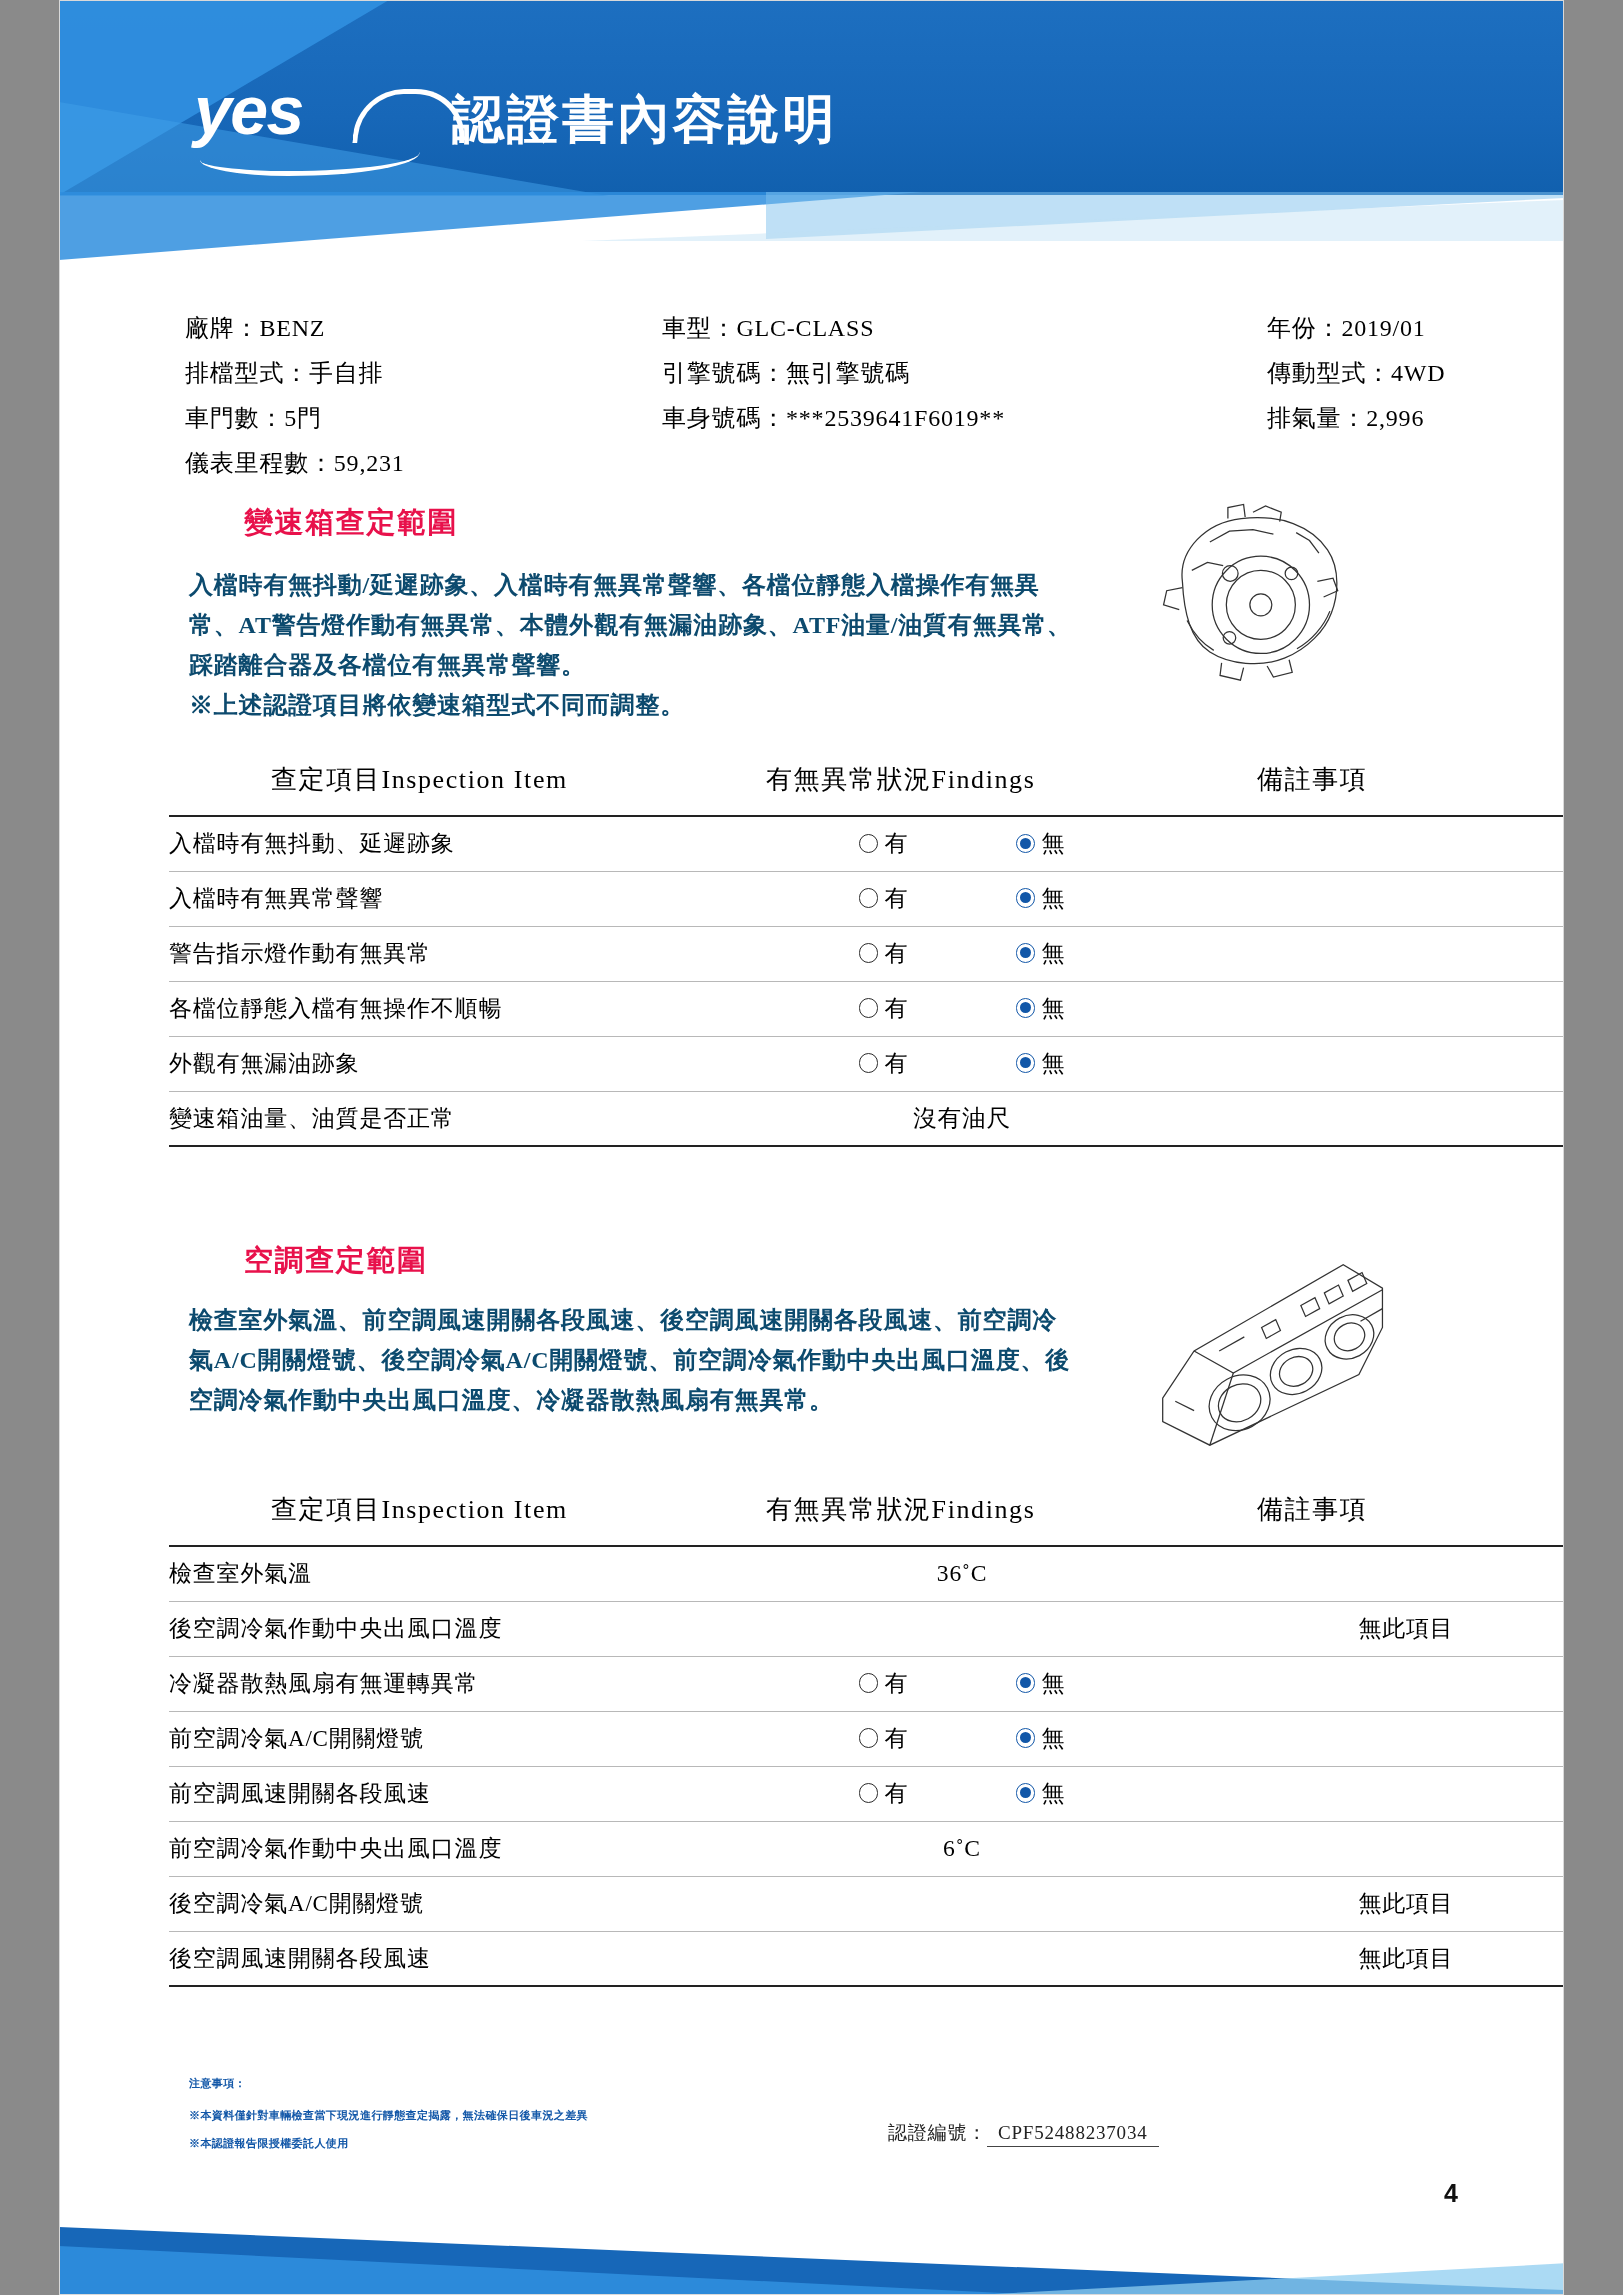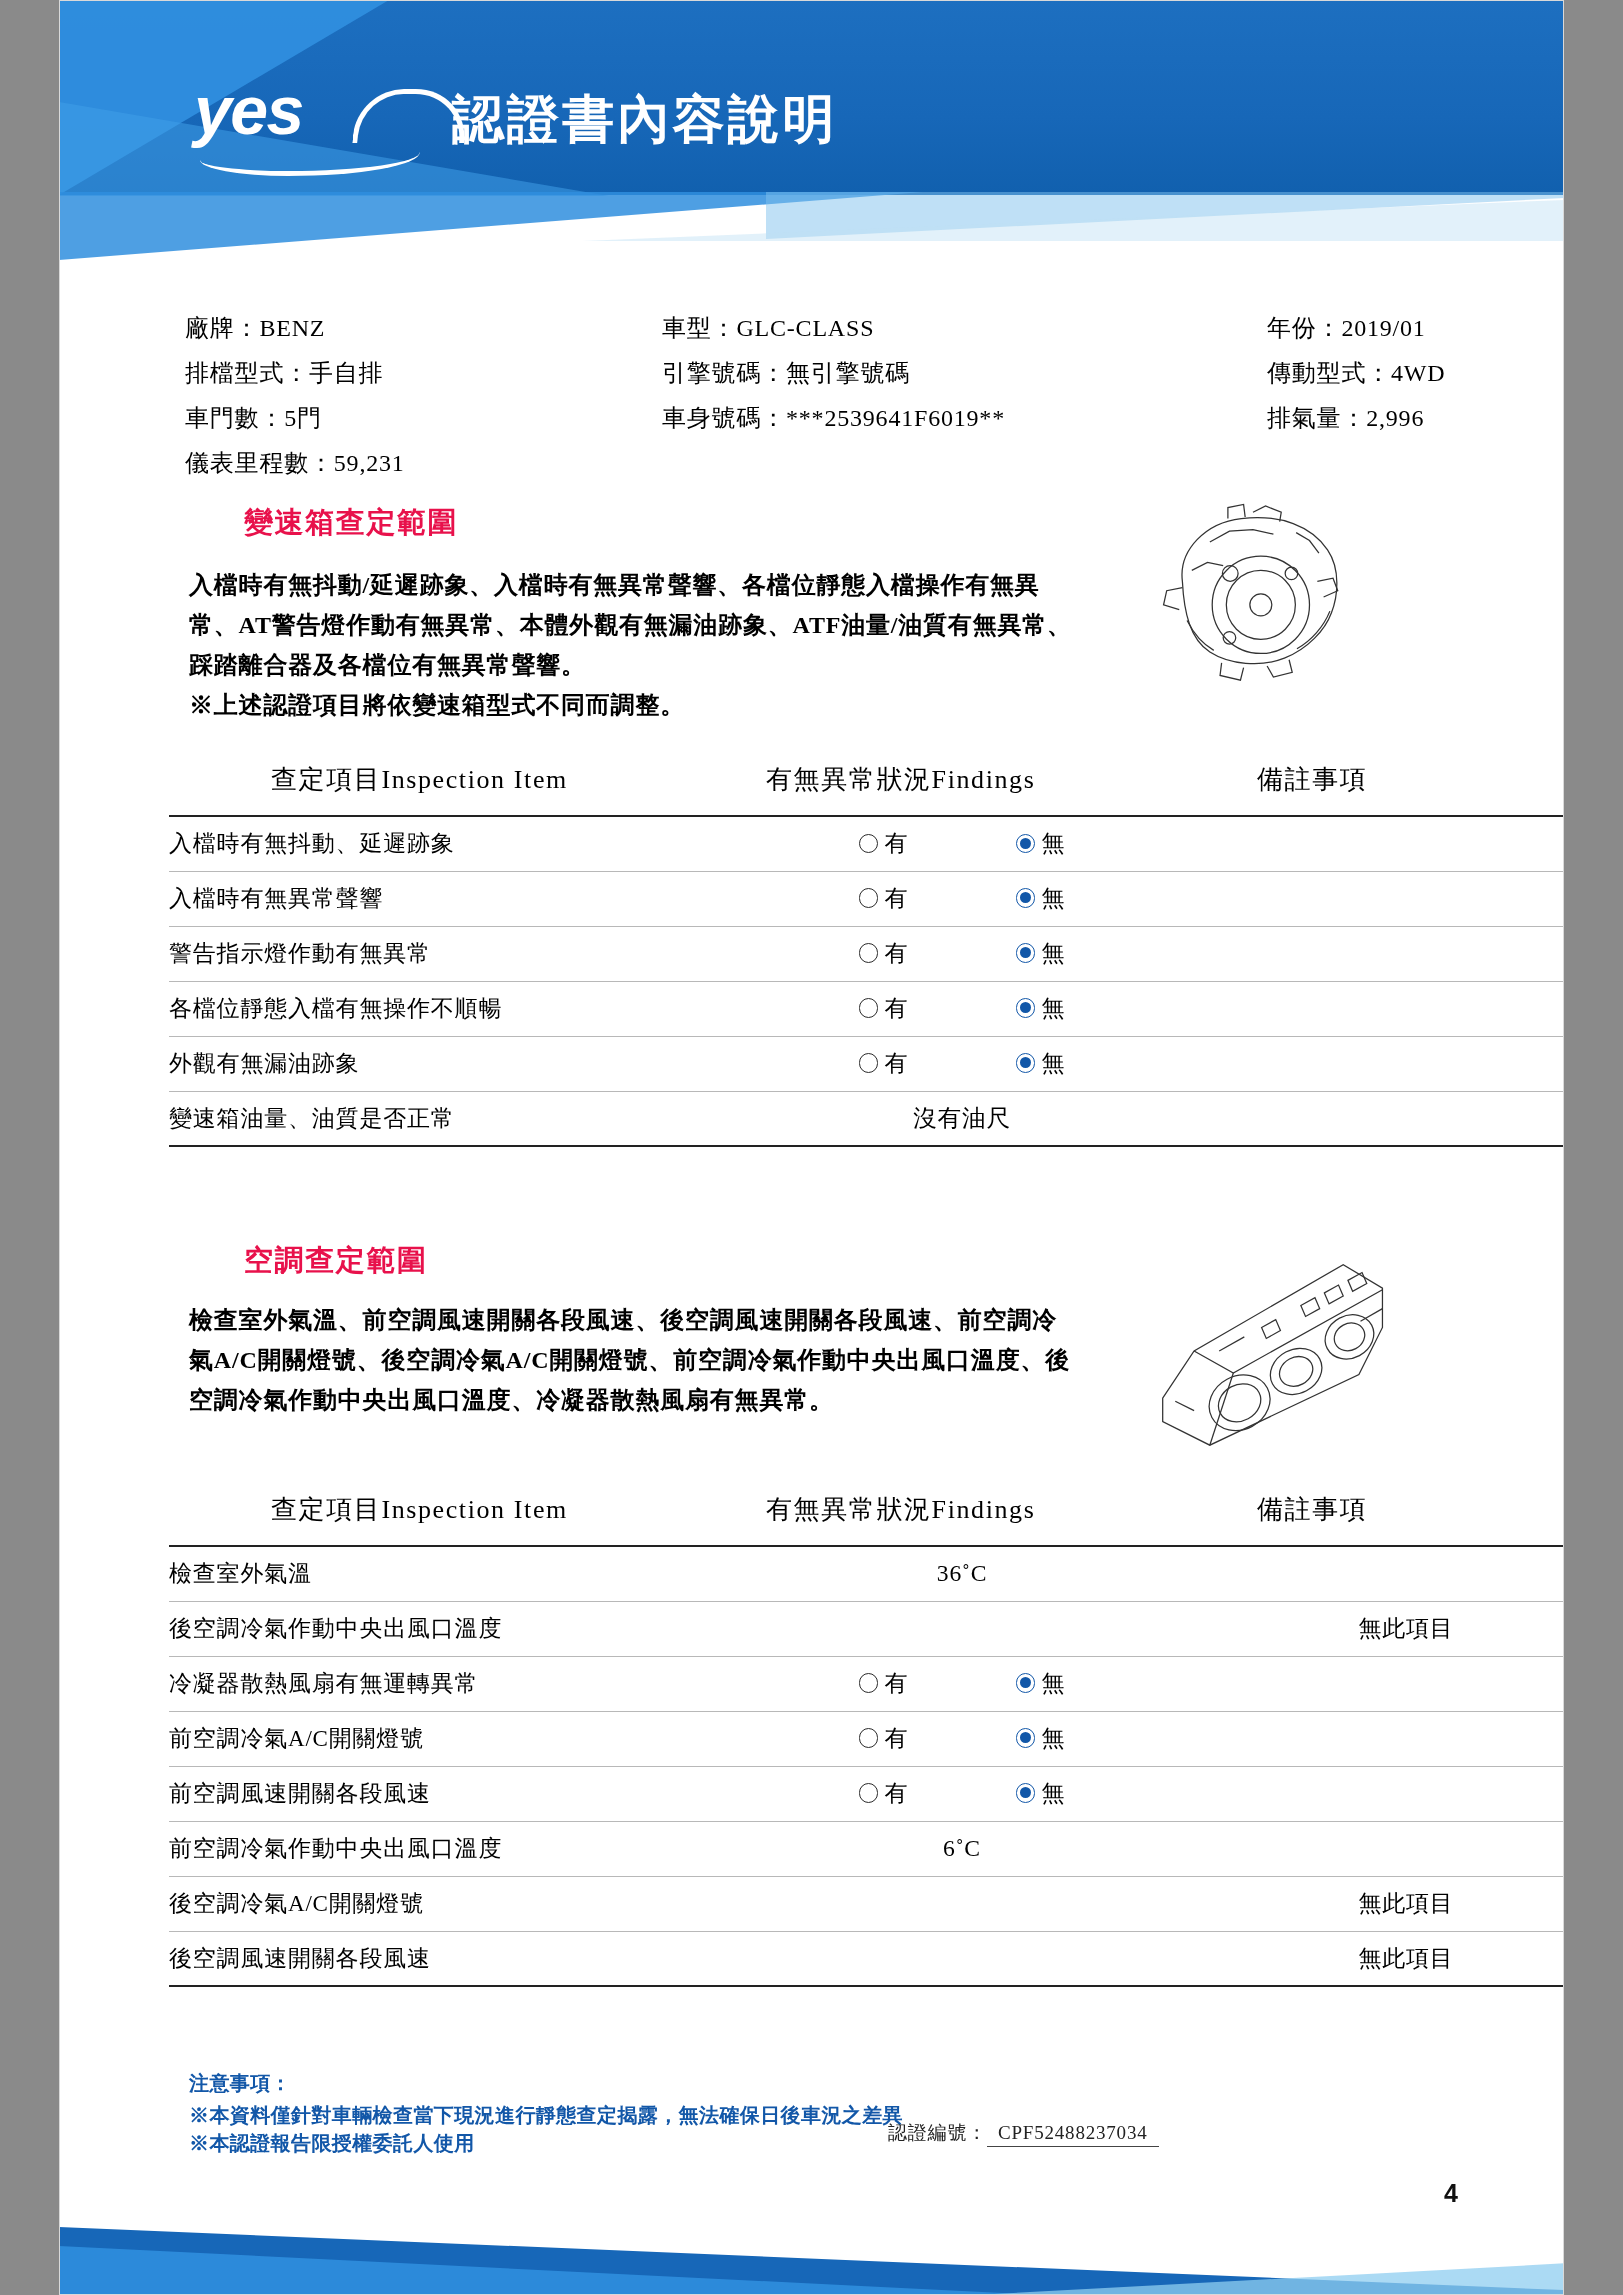--- a/index.html
+++ b/index.html
@@ -136,21 +136,21 @@
     color: #e8114b;
     letter-spacing: 1.6px;
     margin-left: 48px;
   }
   .section-desc {
     position: absolute;
     font-family: "Liberation Serif", serif;
     font-weight: bold;
     font-size: 24px;
     line-height: 40px;
-    color: #000000;
+    color: #0c4a6e;
     letter-spacing: 0.8px;
     width: 887px;
   }
   .illus {
     position: absolute;
   }
 
   
   .tbl {
     position: absolute;
@@ -216,21 +216,21 @@
     font-size: 23.6px;
     letter-spacing: 0.8px;
   }
 
   
   .foot-note {
     position: absolute;
     left: 130px;
     font-family: "Liberation Sans", sans-serif;
     font-weight: bold;
-    font-size: 20px;
+    font-size: 11px;
     line-height: 27px;
     color: #1257a8;
     letter-spacing: 0.4px;
   }
   .foot-cert {
     position: absolute;
     left: 829px;
     top: 2120px;
     font-size: 19px;
     letter-spacing: 0.8px;

